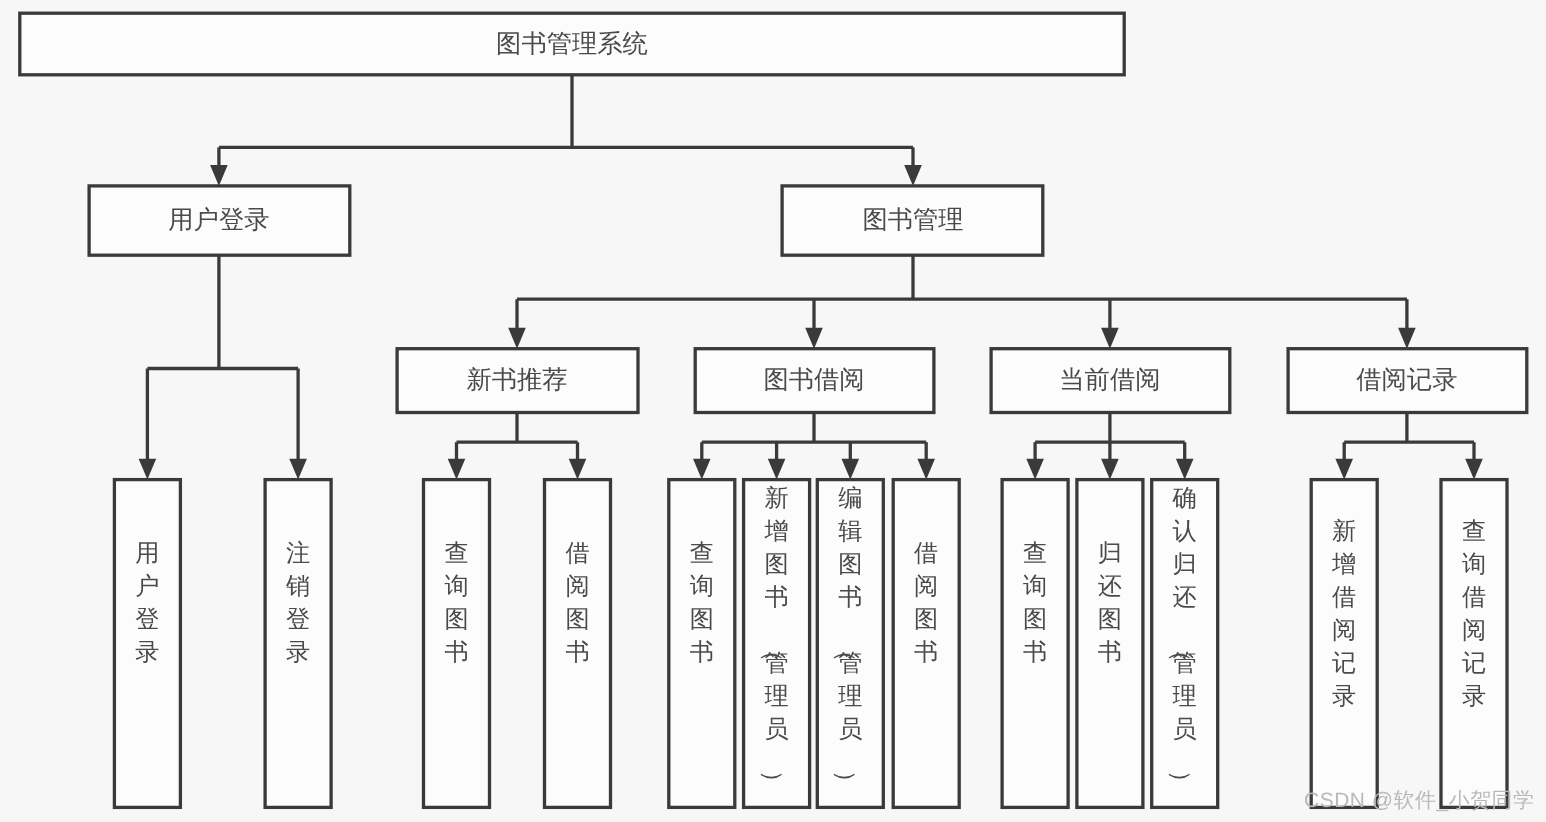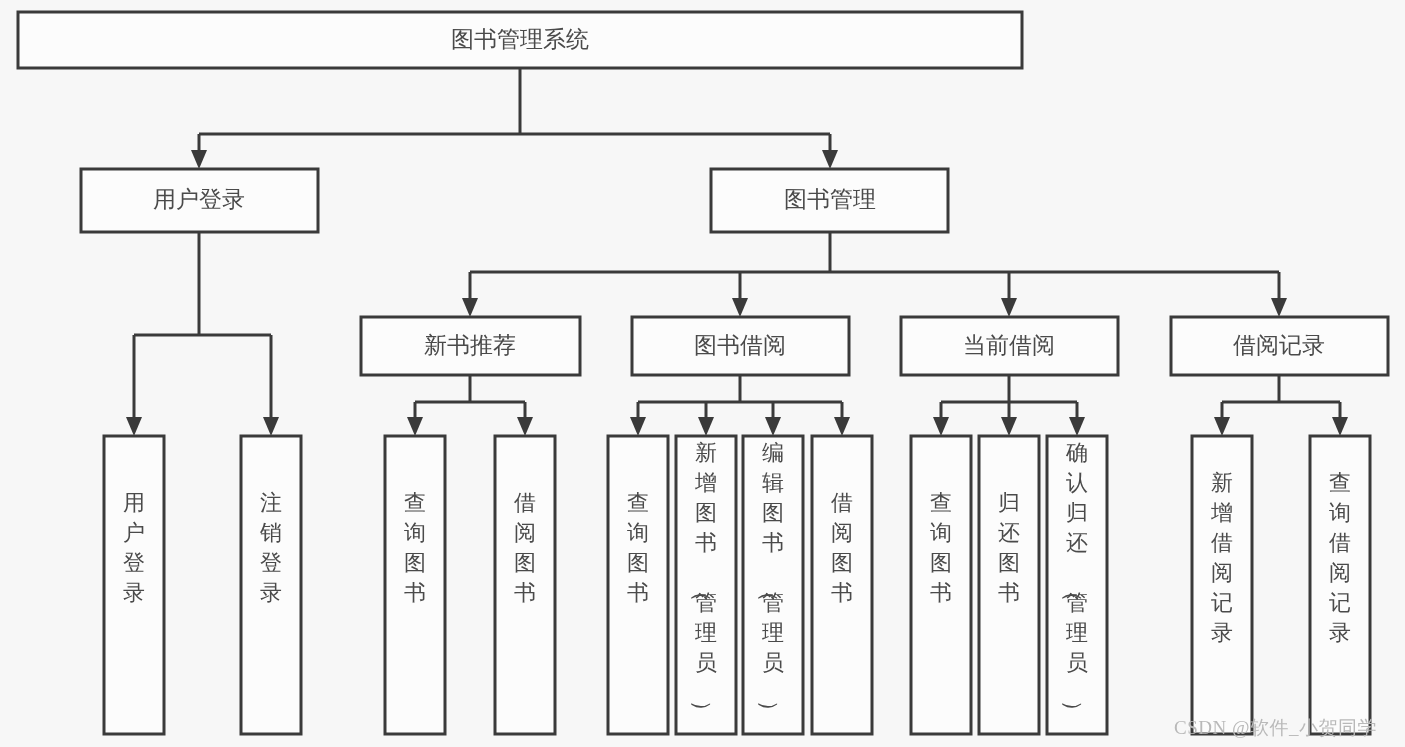--- a/index.html
+++ b/index.html
@@ -49,23 +49,23 @@
     dominant-baseline: middle;
   }
   .node-label-v {
     fill: #4a4a4a;
     font-family: "Liberation Sans", "DejaVu Sans", sans-serif;
     font-size: 22px;
     text-anchor: middle;
   }
   .watermark {
     position: absolute;
-    right: 28px;
+    right: 10px;
     bottom: 6px;
-    font-family: Liberation Serif, serif;
+    font-family: Liberation Sans, sans-serif;
     font-size: 19px;
     color: #b9b9b9;
     letter-spacing: 0.5px;
     user-select: none;
     white-space: nowrap;
   }
 </style>
 </head>
 <body>
 

